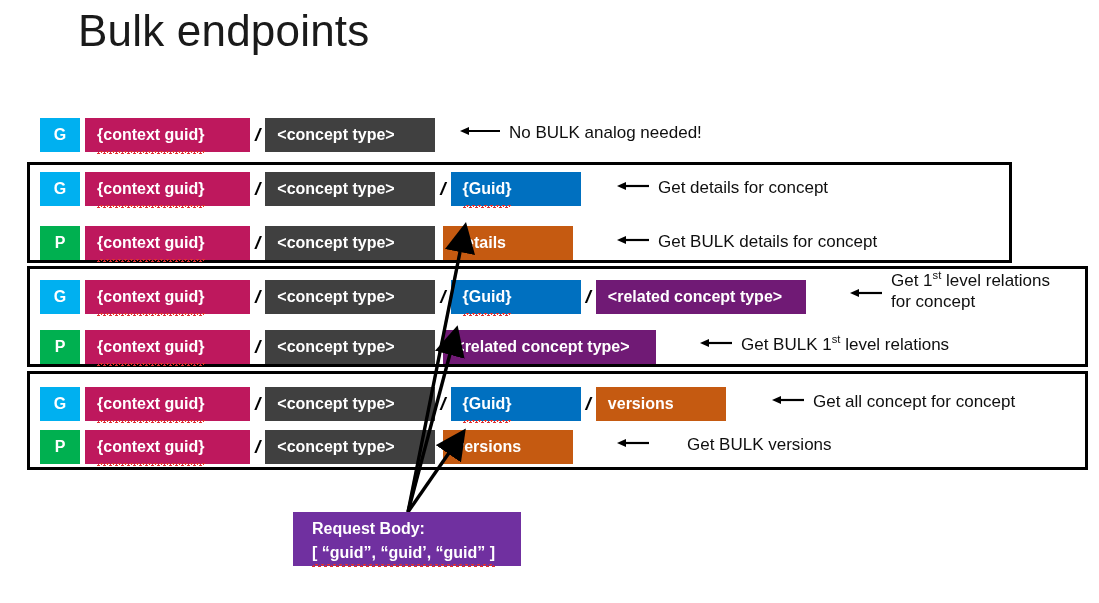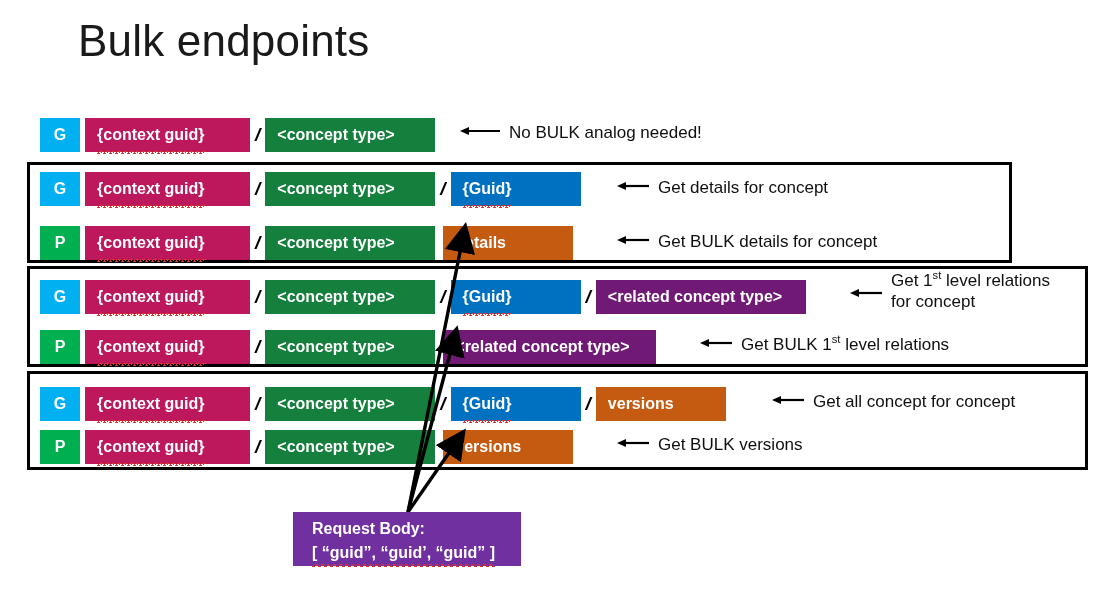--- a/index.html
+++ b/index.html
@@ -17,21 +17,21 @@
   #slide {
     position: relative;
     width: 1099px;
     height: 603px;
   }
 
   
   .slide-title {
     position: absolute;
     left: 78px;
-    top: 17px;
+    top: 7px;
     font-size: 44px;
     font-weight: 300;
     letter-spacing: 0.2px;
     color: #1a1a1a;
     white-space: nowrap;
     line-height: 1.1;
   }
 
   
   .group-box {
@@ -68,21 +68,21 @@
   .seg-verb.g { background: #00B0F0; }
   .seg-verb.p { background: #00B050; }
 
   .seg-body {
     padding-left: 12px;
     padding-right: 12px;
     justify-content: flex-start;
     font-weight: bold;
   }
   .c-gray  { background: #be185d; }
-  .c-cyan  { background: #15803d; }
+  .c-cyan  { background: #404040; }
   .c-blue  { background: #0070C0; }
   .c-orange{ background: #C55A11; }
   .c-green { background: #701a75; }
 
   .sep {
     color: #000000;
     font-size: 19px;
     font-weight: bold;
     font-style: italic;
     padding: 0 5px;
@@ -339,21 +339,21 @@
     </div>
     <div class="sep">/</div>
     <div class="seg seg-body c-cyan" style="width:170px;">
       <span>&lt;concept type&gt;</span>
     </div>
     <div class="gap-s" style="width:8px;"></div>
     <div class="seg seg-body c-orange" style="width:130px;">
       <span>versions</span>
     </div>
   </div>
-  <div class="annot" style="left:617px; top:434px;">
+  <div class="annot" style="left:617px; top:434px;gap:29px;">
     <span class="arrow-l">
       <svg width="32" height="16" viewBox="0 0 32 16">
           <line x1="6" y1="8" x2="32" y2="8" stroke="#000" stroke-width="2.2"></line>
           <polygon points="0,8 9,4 9,12" fill="#000"></polygon>
         </svg>
     </span>
     <span class="annot-text">Get BULK versions</span>
   </div>
 
   <svg id="arrow-layer" viewBox="0 0 1099 603">

